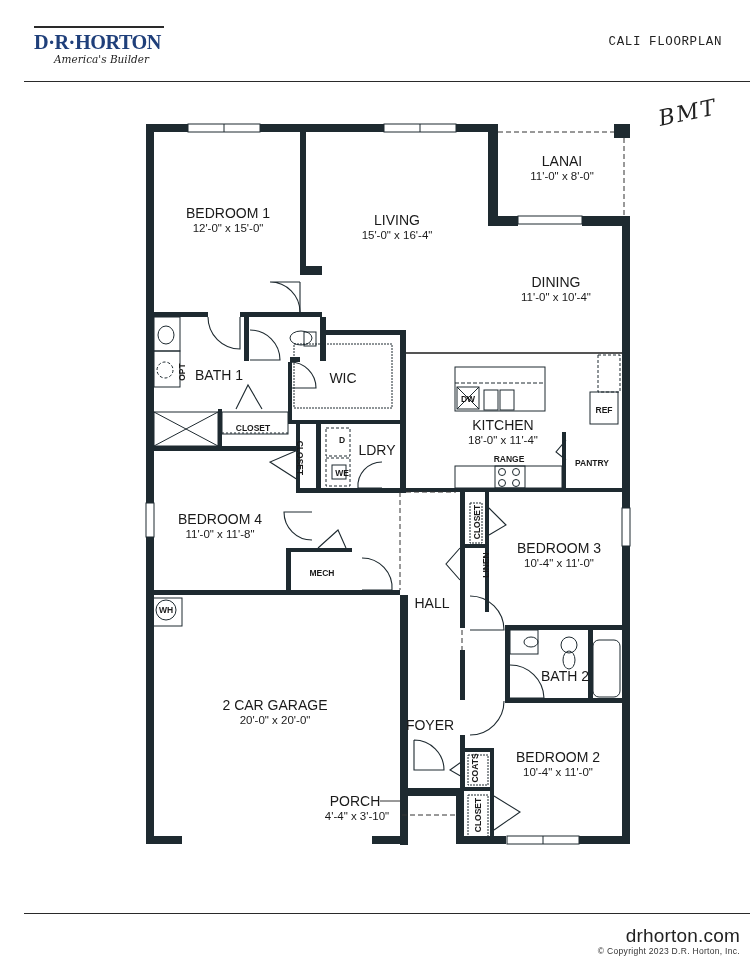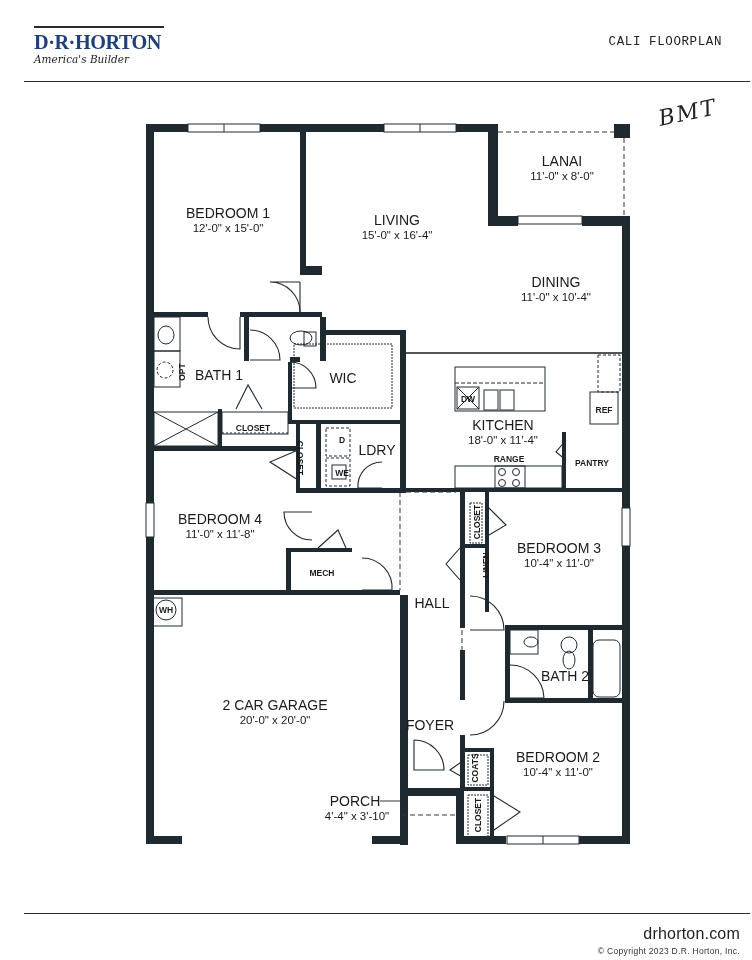--- a/index.html
+++ b/index.html
@@ -1,25 +1,25 @@
 <!DOCTYPE html>
 <html><head>
   <meta charset="utf-8">
   <style>
     html, body { margin: 0; padding: 0; background: #ffffff; }
     body { width: 752px; height: 960px; position: relative; overflow: hidden; font-family: "Liberation Sans", sans-serif; color: #1a1a1a; }
     .hr { position: absolute; height: 1px; background: #2a2a2a; }
     .logo { position: absolute; left: 34px; top: 26px; width: 136px; }
     .logo-bar { height: 2px; background: #2a2a2a; margin-bottom: 3px; width: 130px; }
     .logo-brand { font-family: "Liberation Serif", serif; font-weight: bold; font-size: 22px; color: #1f3f7a; letter-spacing: -0.5px; line-height: 22px; transform: scaleX(0.92); transform-origin: left; }
-    .logo-tag { font-family: "DejaVu Serif", serif; font-style: italic; font-size: 10.5px; color: #222; margin-left: 0; line-height: 13px; }
+    .logo-tag { font-family: "DejaVu Serif", serif; font-style: italic; font-size: 10.5px; color: #222; margin-left: 20px; line-height: 13px; }
     .title { position: absolute; right: 30px; top: 35px; font-size: 12.5px; letter-spacing: 0.6px; color: #222; font-family: Liberation Mono, monospace; }
     .handwriting { position: absolute; left: 658px; top: 100px; font-family: "DejaVu Serif", serif; font-style: italic; font-size: 22px; color: #222; transform: rotate(-12deg); letter-spacing: 2px; }
     .plan { position: absolute; left: 0; top: 0; }
-    .footer-url { position: absolute; right: 12px; top: 925px; font-size: 16px; color: #222; letter-spacing: 0.2px; }
+    .footer-url { position: absolute; right: 12px; top: 925px; font-size: 19px; color: #222; letter-spacing: 0.2px; }
     .footer-copy { position: absolute; right: 12px; top: 946px; font-size: 8.5px; font-weight: normal; color: #333; letter-spacing: 0.3px; }
     svg text { font-family: "Liberation Sans", sans-serif; fill: #1a1a1a; }
     .rname { font-size: 14px; }
     .rdim { font-size: 11.5px; }
     .small { font-size: 8.5px; font-weight: bold; }
   </style>
 </head>
 <body>
 
 <div class="logo">

